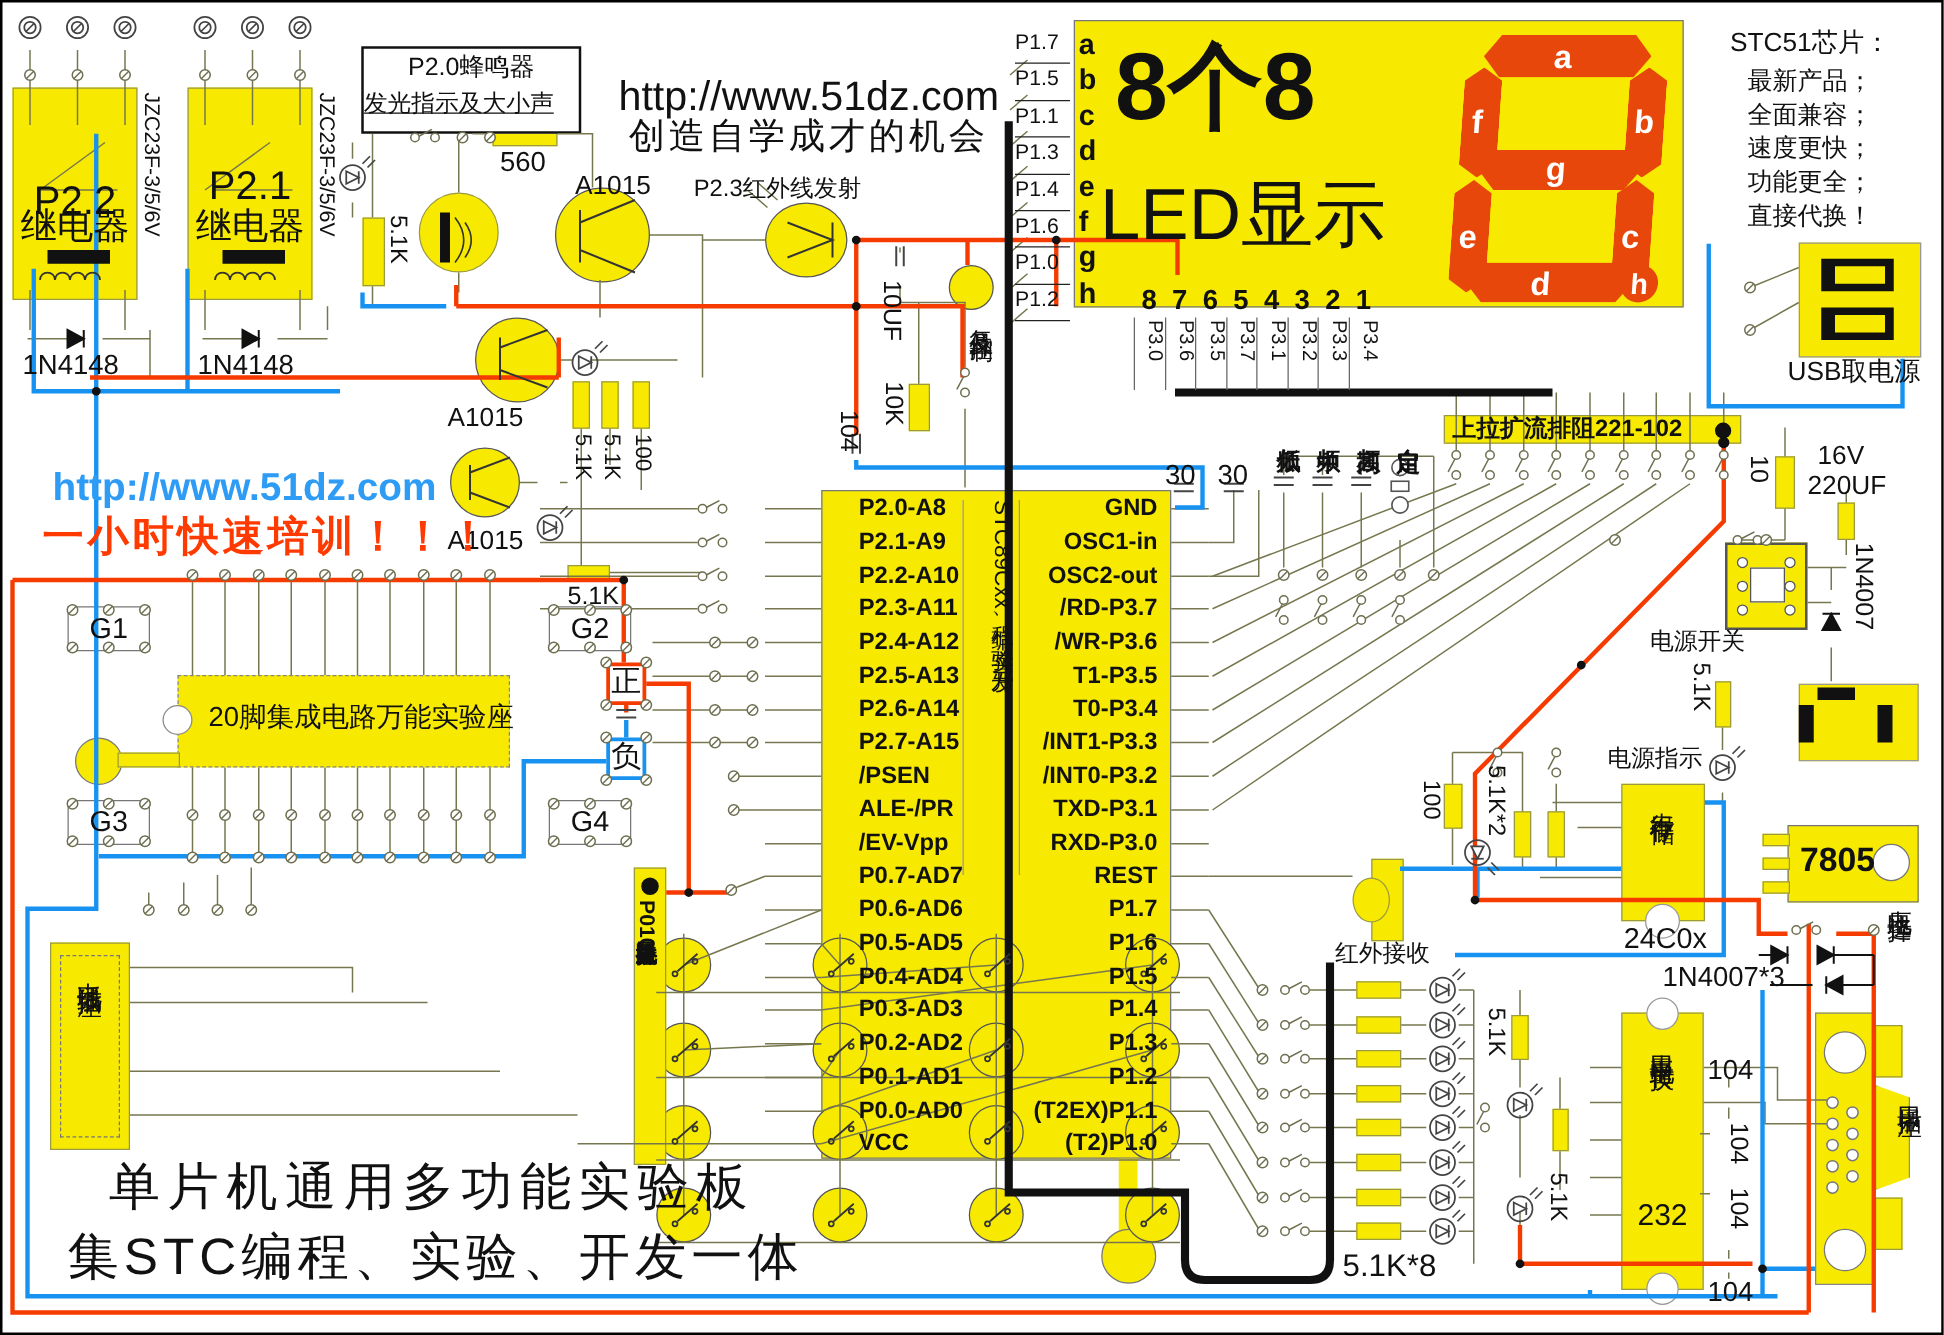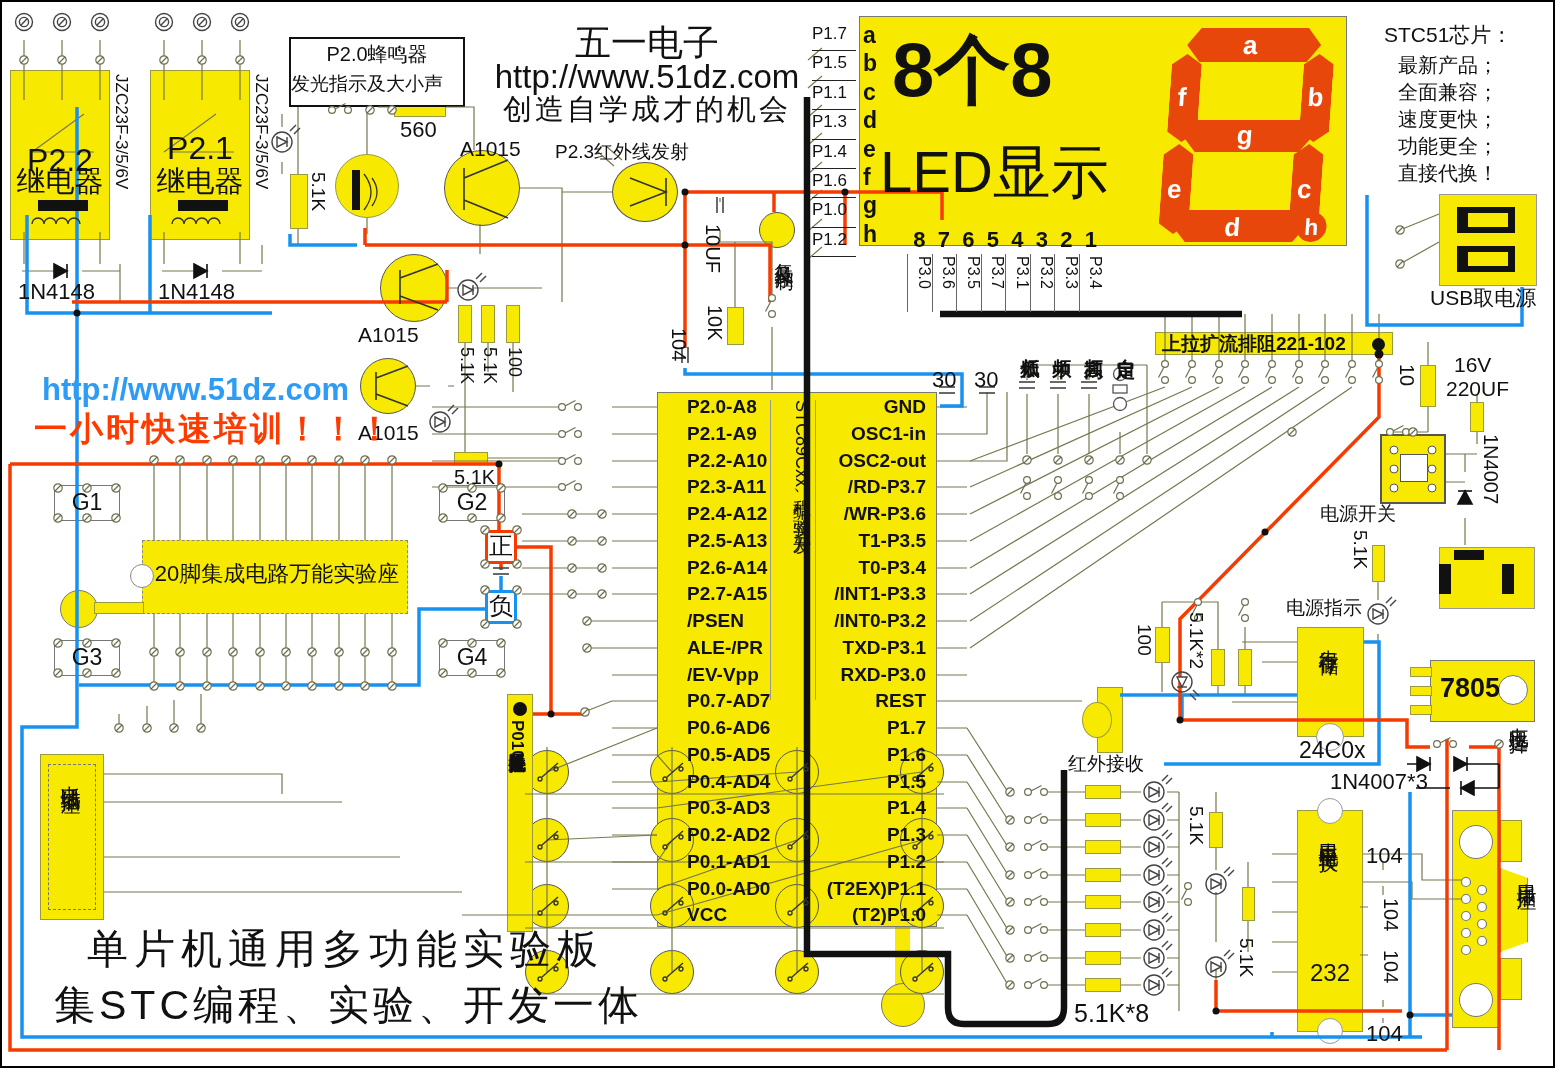--- a/index.html
+++ b/index.html
@@ -523,35 +523,34 @@
   <g fill="#111">
           <path d="M1455,205 h58 v26 h-58 z M1455,244 h58 v26 h-58 z"></path>
         </g>
   <g fill="#F7EA00">
           <rect x="1466" y="211" width="40" height="14"></rect>
           <rect x="1466" y="250" width="40" height="14"></rect>
         </g>
 </g>
 </svg>
 
-<div class="lbl" style="left:450px;top:22px;width:390px;text-align:center;font-size:36px;">五一电子</div>
 <div class="lbl" style="left:450px;top:58px;width:390px;text-align:center;font-size:33px;">http://www.51dz.com</div>
 <div class="lbl" style="left:450px;top:92px;width:390px;text-align:center;font-size:29px;letter-spacing:3px;">创造自学成才的机会</div>
 
 <div class="lbl" style="left:8px;top:130px;width:100px;text-align:center;font-size:32px;margin-top:12px;">P2.2</div>
 <div class="lbl" style="left:8px;top:164px;width:100px;text-align:center;font-size:29px;">继电器</div>
 <div class="lbl vmix" style="left:110px;top:72px;height:200px;font-size:17px;">JZC23F-3/5/6V</div>
 <div class="lbl" style="left:16px;top:278px;font-size:22px;">1N4148</div>
 <div class="lbl" style="left:148px;top:130px;width:100px;text-align:center;font-size:32px;">P2.1</div>
 <div class="lbl" style="left:148px;top:164px;width:100px;text-align:center;font-size:29px;">继电器</div>
 <div class="lbl vmix" style="left:250px;top:72px;height:200px;font-size:17px;">JZC23F-3/5/6V</div>
 <div class="lbl" style="left:156px;top:278px;font-size:22px;">1N4148</div>
 
 <div class="lbl" style="left:289px;top:42px;width:172px;text-align:center;font-size:20px;">P2.0蜂鸣器</div>
-<div class="lbl" style="left:289px;top:72px;width:136px;text-align:center;font-size:19px;">发光指示及大小声</div>
+<div class="lbl" style="left:289px;top:72px;width:136px;text-align:center;font-size:19px;text-decoration:underline;">发光指示及大小声</div>
 <div class="lbl" style="left:398px;top:116px;font-size:22px;">560</div>
 <div class="lbl vrot" style="left:306px;top:170px;height:62px;font-size:19px;">5.1K</div>
 
 <div class="lbl" style="left:458px;top:136px;font-size:21px;">A1015</div>
 <div class="lbl" style="left:553px;top:140px;font-size:19px;">P2.3红外线发射</div>
 <div class="lbl" style="left:356px;top:322px;font-size:21px;">A1015</div>
 <div class="lbl" style="left:356px;top:420px;font-size:21px;">A1015</div>
 
 <div class="lbl vrot" style="left:455px;top:345px;height:60px;font-size:18px;">5.1K</div>
 <div class="lbl vrot" style="left:478px;top:345px;height:60px;font-size:18px;">5.1K</div>
@@ -728,21 +727,21 @@
 <div class="lbl vrot" style="left:1234px;top:936px;height:56px;font-size:19px;">5.1K</div>
 
 <div class="lbl vmix" style="left:506px;top:718px;height:210px;font-size:17px;font-weight:bold;">P0口外接上拉电阻10K</div>
 <div class="lbl vcjk" style="left:58px;top:768px;height:135px;font-size:20px;">电话线插座</div>
 
 <div class="lbl" style="left:52px;top:488px;width:66px;text-align:center;font-size:23px;">G1</div>
 <div class="lbl" style="left:437px;top:488px;width:66px;text-align:center;font-size:23px;">G2</div>
 <div class="lbl" style="left:52px;top:643px;width:66px;text-align:center;font-size:23px;">G3</div>
 <div class="lbl" style="left:437px;top:643px;width:66px;text-align:center;font-size:23px;">G4</div>
 
-<div class="lbl" style="left:150px;top:560px;width:250px;text-align:center;font-size:22px;">20脚集成电路万能实验座</div>
+<div class="lbl" style="left:150px;top:560px;width:250px;text-align:center;font-size:22px;padding-left:12px;">20脚集成电路万能实验座</div>
 
 <div class="lbl" style="left:486px;top:531px;width:26px;text-align:center;font-size:24px;">正</div>
 <div class="lbl" style="left:486px;top:591px;width:26px;text-align:center;font-size:24px;">负</div>
 
 <div class="lbl" style="left:52px;top:982px;font-size:41px;letter-spacing:4px;">集STC编程、实验、开发一体</div>
 <div class="lbl" style="left:85px;top:926px;font-size:41px;letter-spacing:6px;">单片机通用多功能实验板</div>
 
 </div>
 
 </body></html>

